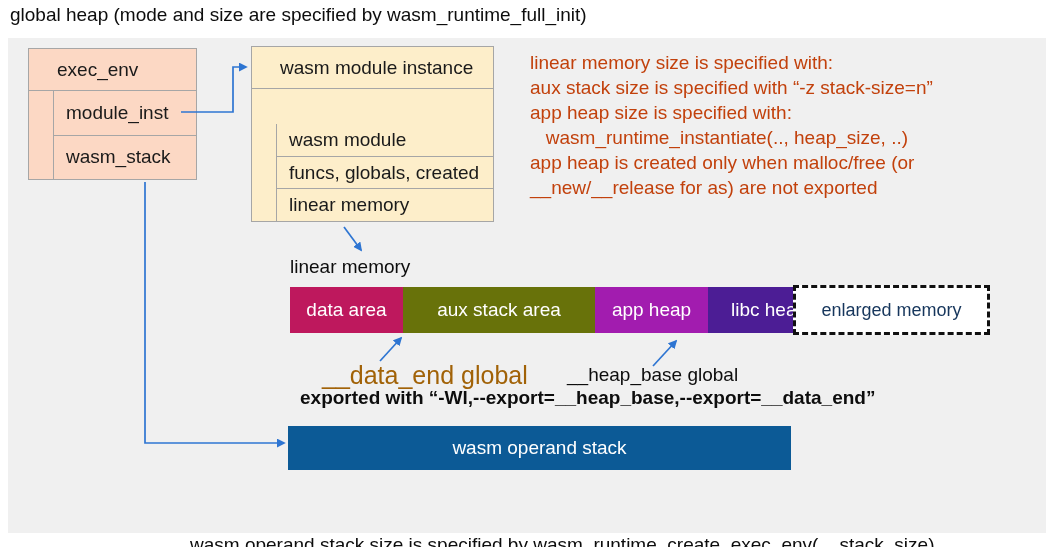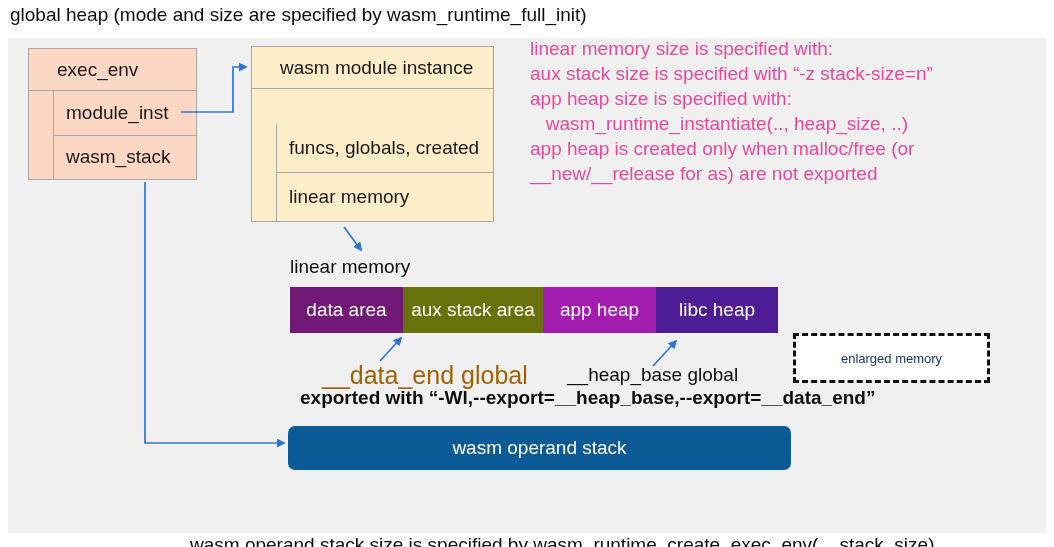--- a/index.html
+++ b/index.html
@@ -14,42 +14,42 @@
   
   .struct-box{border:1px solid #a6a6a6;display:flex;flex-direction:column;box-sizing:border-box;}
   .struct-header{height:41px;line-height:41px;padding-left:28px;font-size:19px;border-bottom:1px solid #a6a6a6;}
   .struct-rows{flex:1;margin-left:24px;border-left:1px solid #a6a6a6;display:flex;flex-direction:column;}
   .struct-row{flex:1;display:flex;align-items:center;padding-left:12px;font-size:19px;border-bottom:1px solid #a6a6a6;box-sizing:border-box;}
   .struct-row:last-child{border-bottom:none;}
   #exec-env{left:28px;top:48px;width:169px;height:132px;background:#fcd8c4;}
   #module-instance{left:251px;top:46px;width:243px;height:176px;background:#fdeeca;gap:35px;}
 
   
-  #notes{left:530px;top:36px;font-size:19px;line-height:25px;color:#ec4899;}
+  #notes{left:530px;top:50px;font-size:19px;line-height:25px;color:#c2410c;}
   .note-line{white-space:pre;}
 
   
   #lm-label{left:290px;top:256px;font-size:19px;color:#0d0d0d;}
   #memory-bar{left:290px;top:287px;height:46px;display:flex;}
   .seg{display:flex;align-items:center;justify-content:center;color:#ffffff;font-size:19px;box-sizing:border-box;}
-  .seg-data{width:113px;background:#701a75;}
-  .seg-aux{width:140px;background:#68720a;}
+  .seg-data{width:113px;background:#be185d;}
+  .seg-aux{width:192px;background:#68720a;}
   .seg-app{width:113px;background:#a21caf;}
   .seg-libc{width:122px;background:#4c1d95;}
   #enlarged{left:793px;top:285px;width:191px;height:44px;border:3px dashed #111;background:#ffffff;
-    display:flex;align-items:center;justify-content:center;font-size:13px;color:#16365c;box-sizing:content-box;margin-top:48px;}
+    display:flex;align-items:center;justify-content:center;font-size:18px;color:#16365c;box-sizing:content-box;}
 
   
   #ann-data-end{left:322px;top:361px;font-size:25px;color:#a16207;}
   #ann-heap-base{left:567px;top:364px;font-size:19px;color:#0d0d0d;}
   #ann-exported{left:300px;top:387px;font-size:19px;color:#0d0d0d;white-space:pre;font-weight:bold;}
 
   
   #operand-bar{left:288px;top:426px;width:503px;height:44px;background:#0c5a96;color:#ffffff;
-    display:flex;align-items:center;justify-content:center;font-size:19px;border-radius:7px;}
+    display:flex;align-items:center;justify-content:center;font-size:19px;}
   #bottom-note{left:190px;top:480px;font-size:19px;line-height:26px;color:#0d0d0d;white-space:pre;}
 
   #connectors{left:0;top:0;width:1054px;height:547px;pointer-events:none;}
 </style>
 </head>
 <body>
 
 <div id="title" class="abs">global heap (mode and size are specified by wasm_runtime_full_init)</div>
 
 <div id="panel" class="abs"></div>
@@ -58,20 +58,21 @@
   <div class="struct-header">exec_env</div>
   <div class="struct-rows">
     <div class="struct-row">module_inst</div>
     <div class="struct-row">wasm_stack</div>
   </div>
 </div>
 
 <div id="module-instance" class="abs struct-box">
   <div class="struct-header">wasm module instance</div>
   <div class="struct-rows">
+    <div class="struct-row">wasm module</div>
     <div class="struct-row">funcs, globals, created</div>
     <div class="struct-row">linear memory</div>
   </div>
 </div>
 
 <div id="notes" class="abs">
   <div class="note-line">linear memory size is specified with:</div>
   <div class="note-line">aux stack size is specified with “-z stack-size=n”</div>
   <div class="note-line">app heap size is specified with:</div>
   <div class="note-line">   wasm_runtime_instantiate(.., heap_size, ..)</div>

